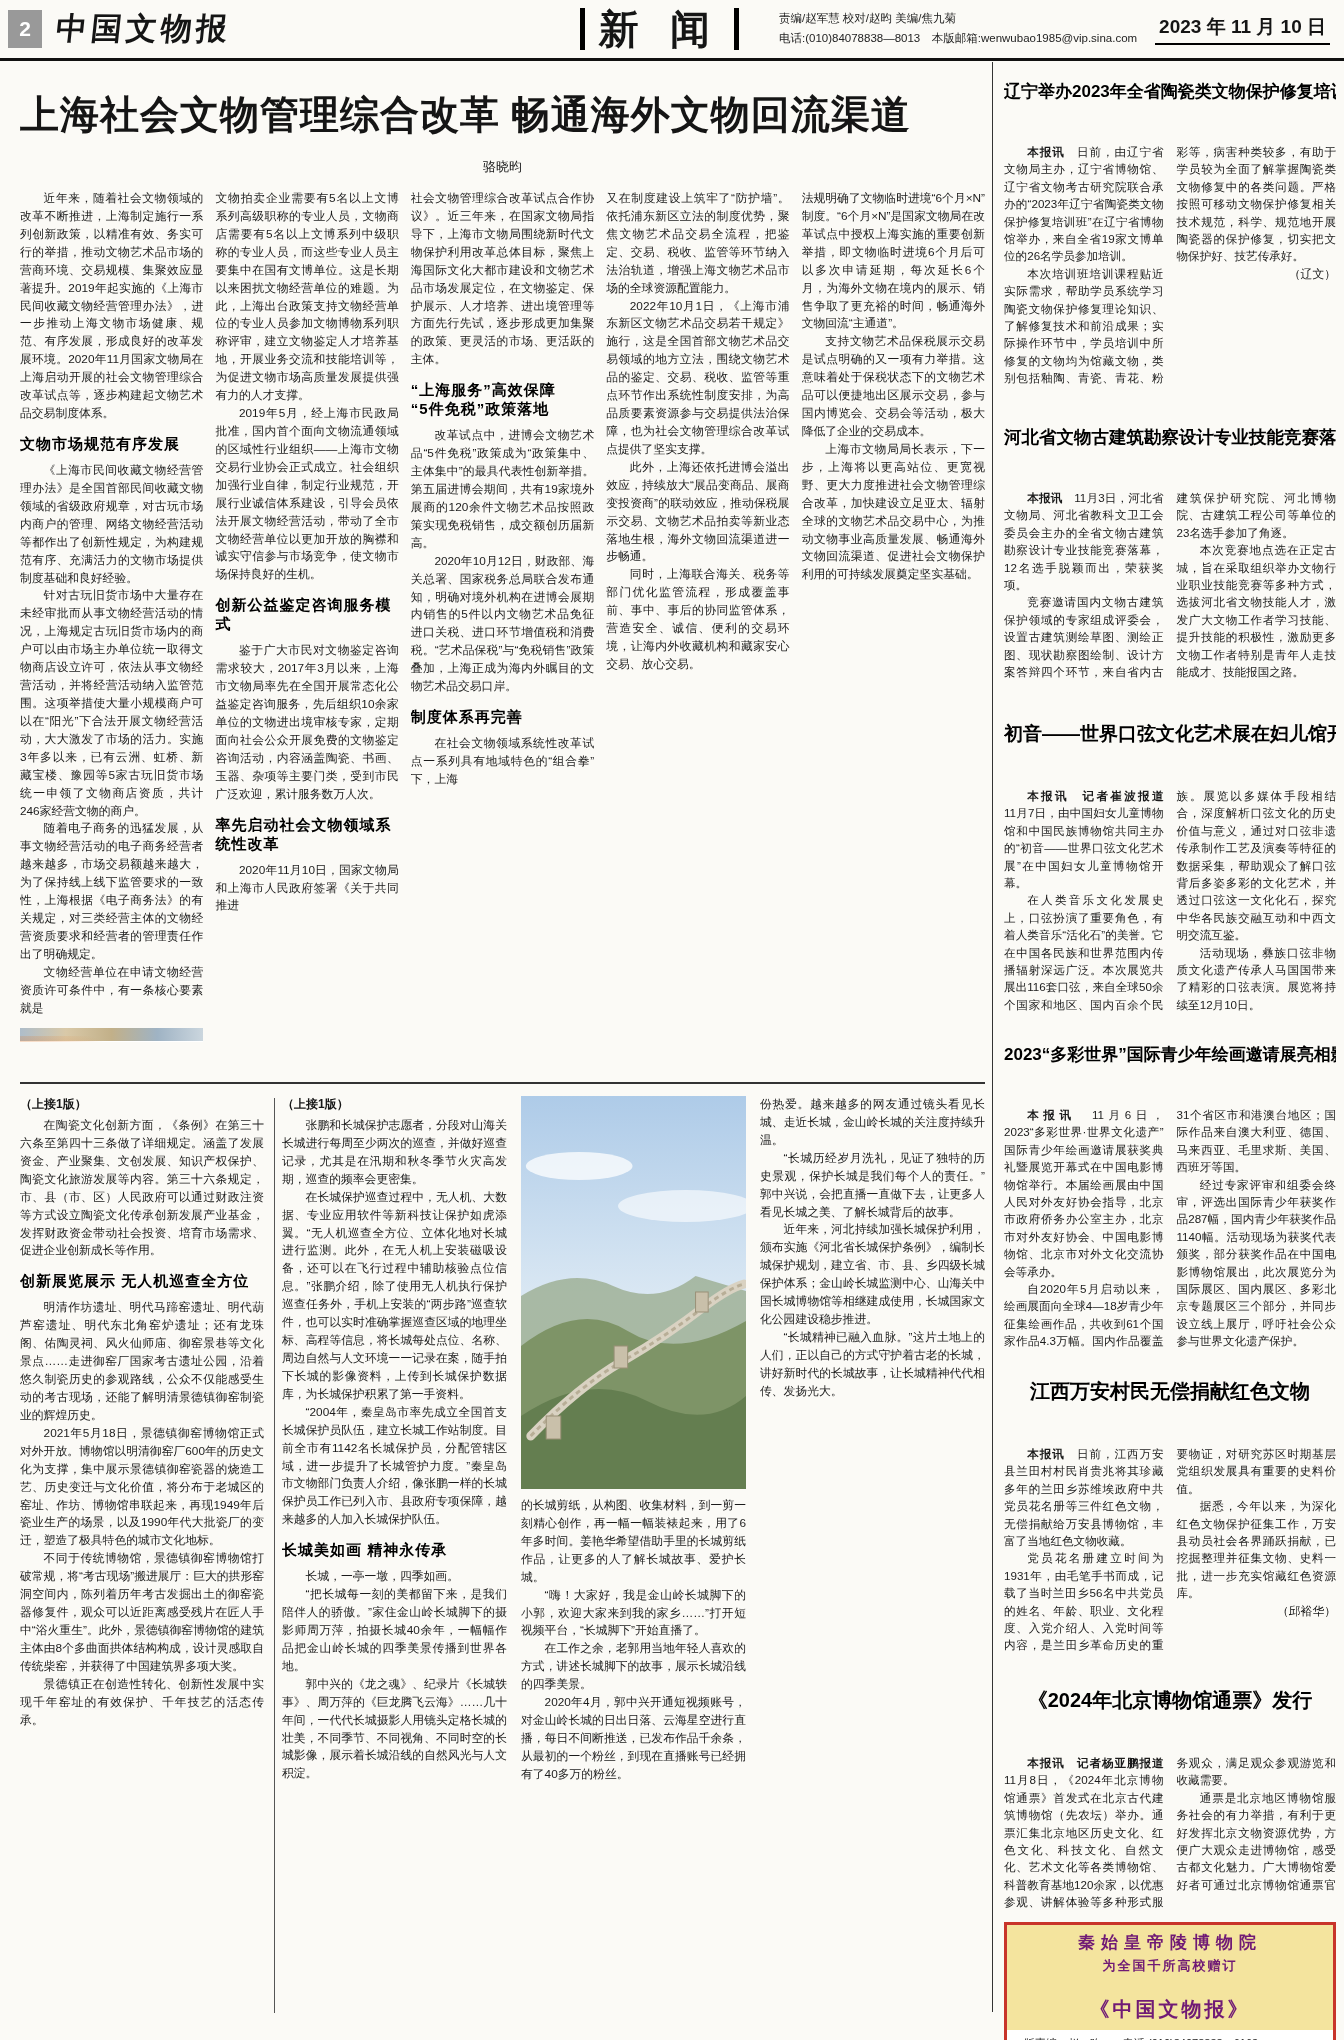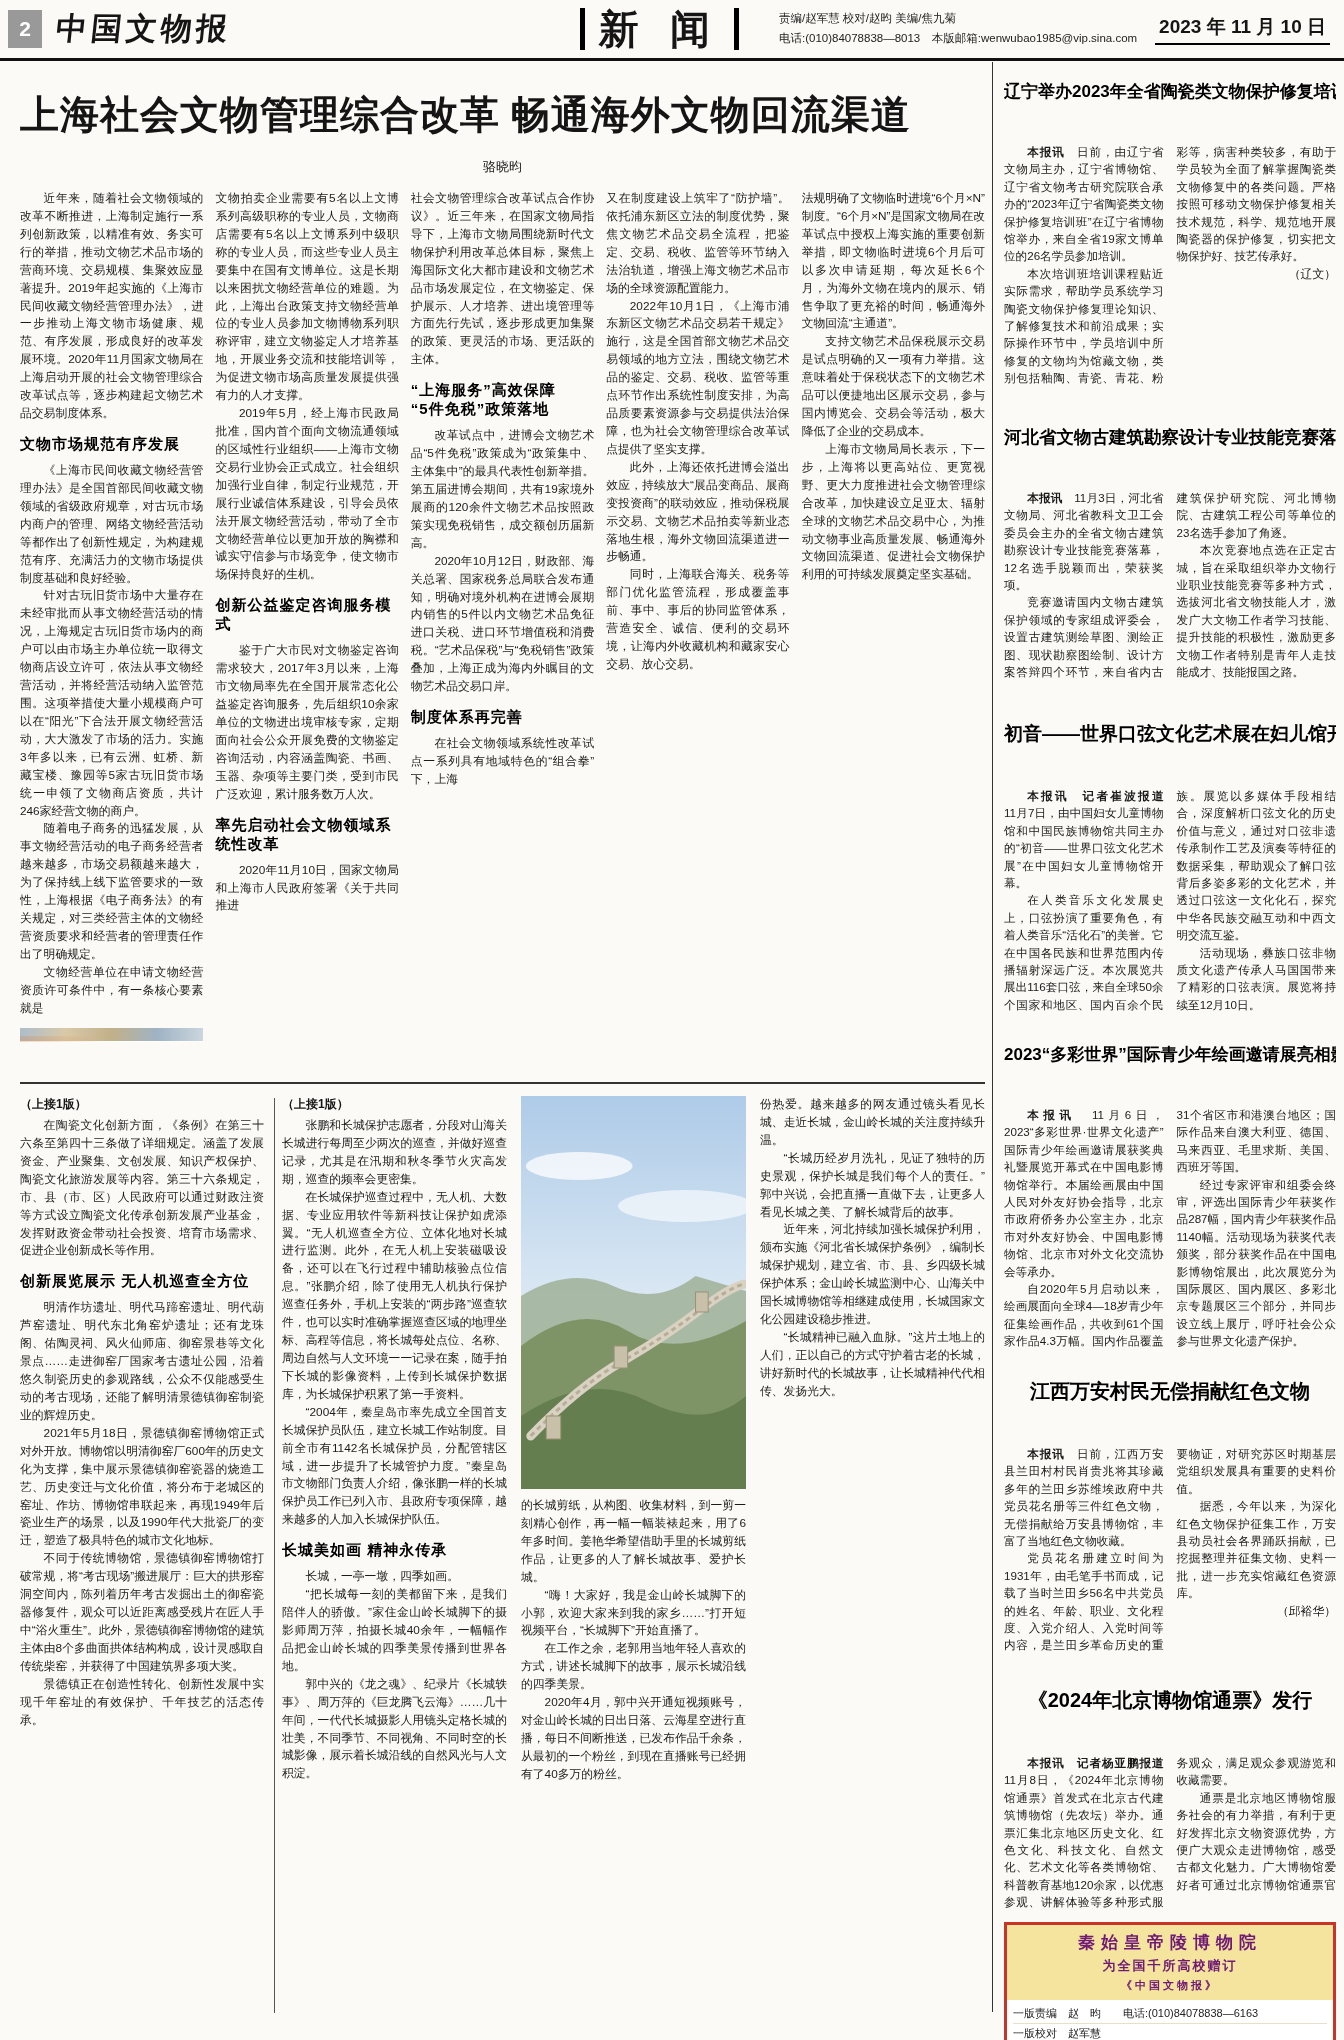--- a/index.html
+++ b/index.html
@@ -68,21 +68,21 @@
   .r4 .r-head{font-size:20px;}   .r4 .r-body{height:218px;}
   .r5 .r-head{font-size:20px;}   .r5 .r-body{height:158px;}
   .r-body{column-count:2;column-gap:13px;column-fill:auto;overflow:hidden;margin-top:40px;}
   .r-body .bp{font-size:11.6px;line-height:1.5;}
 
   
   .info-box{border:3px solid #c8342a;margin-top:10px;background:#fff;}
   .ib-head{background:#f4e49e;text-align:center;padding:6px 4px 7px 4px;color:#701a75;font-weight:900;}
   .ib-l1{font-size:17px;letter-spacing:6px;}
   .ib-l2{font-size:13px;letter-spacing:2px;margin-top:3px;}
-  .ib-l3{font-size:11px;letter-spacing:3px;margin-top:3px;}
+  .ib-l3{font-size:20px;letter-spacing:3px;margin-top:21px;}
   .ib-rows{padding:4px 6px 2px 6px;}
   .ib-row{font-size:11px;line-height:1.75;border-bottom:1px solid #e7e0c8;white-space:nowrap;color:#222;}
   .ib-foot{font-size:10px;padding:3px 6px 5px 6px;color:#222;white-space:nowrap;}
 </style>
 </head>
 <body>
 
 <div class="page">
 
   <div class="hdr">

